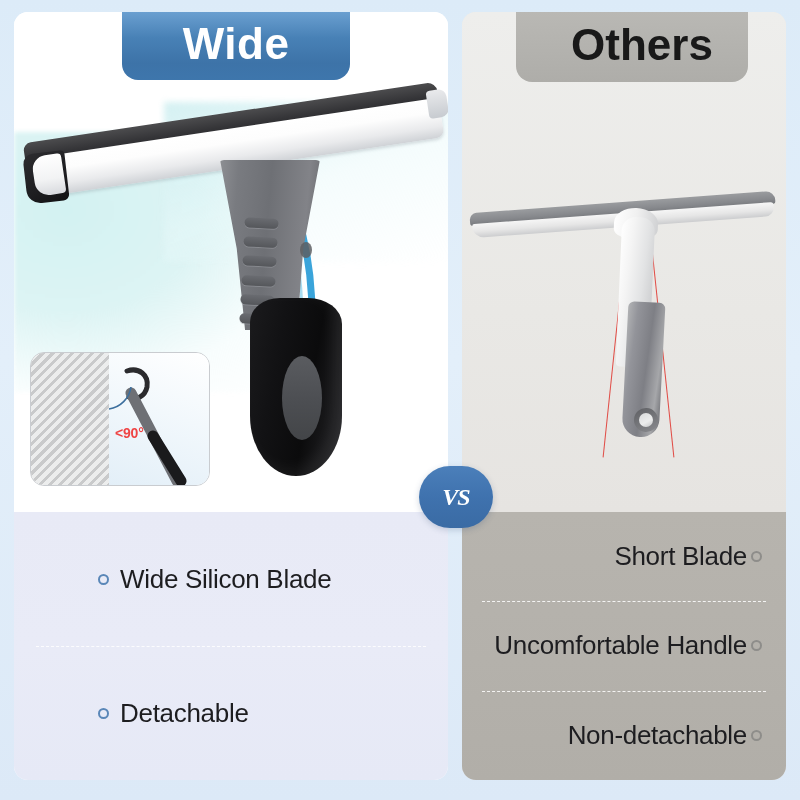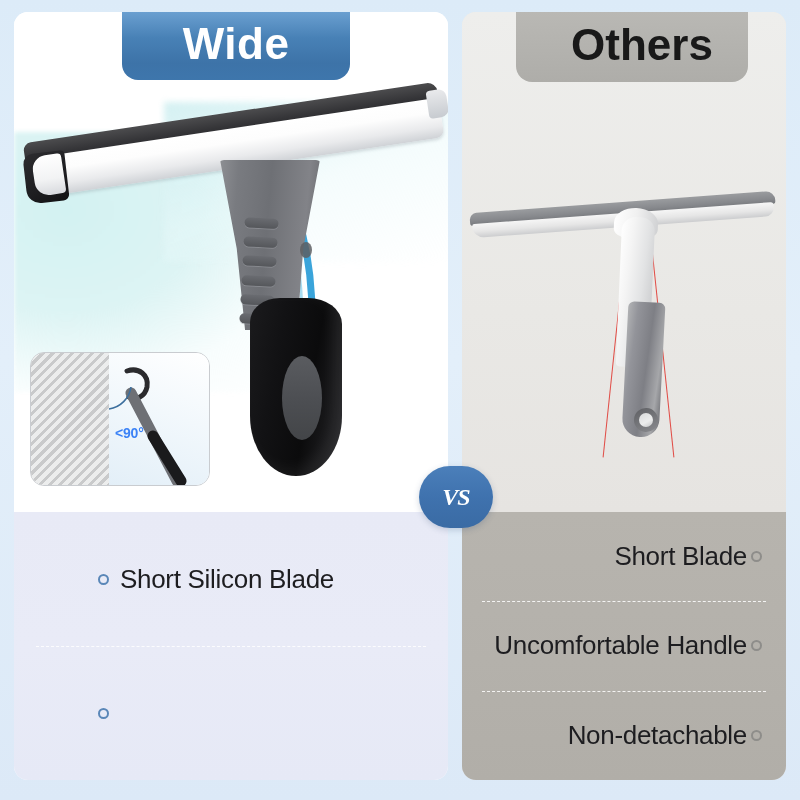--- a/index.html
+++ b/index.html
@@ -268,21 +268,21 @@
     left: 78px; top: 0;
     width: 100px; height: 132px;
     background: linear-gradient(200deg, #ffffff 0%, #f2f8fc 45%, #e3eff8 100%);
   }
   .inset-label {
     position: absolute;
     left: 84px;
     top: 72px;
     font-size: 14px;
     font-weight: bold;
-    color: #3b82f6;
+    color: #ef4444;
     letter-spacing: -0.2px;
   }
 
   
   .t-bar {
     position: absolute;
     left: 8px;
     top: 190px;
     width: 306px;
     height: 28px;
@@ -517,24 +517,25 @@
 
     </div>
 
     <div class="tab tab-ours">
       <span class="tab-label">Wide</span>
     </div>
 
     <div class="features">
       <div class="feature-row">
         <span class="bullet bullet-ours"></span>
-        <span class="feat-text">Short Silicon Blade</span>
+        <span class="feat-text">Wide Silicon Blade</span>
       </div>
       <div class="feature-row">
         <span class="bullet bullet-ours"></span>
+        <span class="feat-text">Detachable</span>
       </div>
     </div>
 
   </div>
 
   <div class="panel panel-others">
 
     <div class="product-area">
 
       <div class="redline redline-l"></div>

